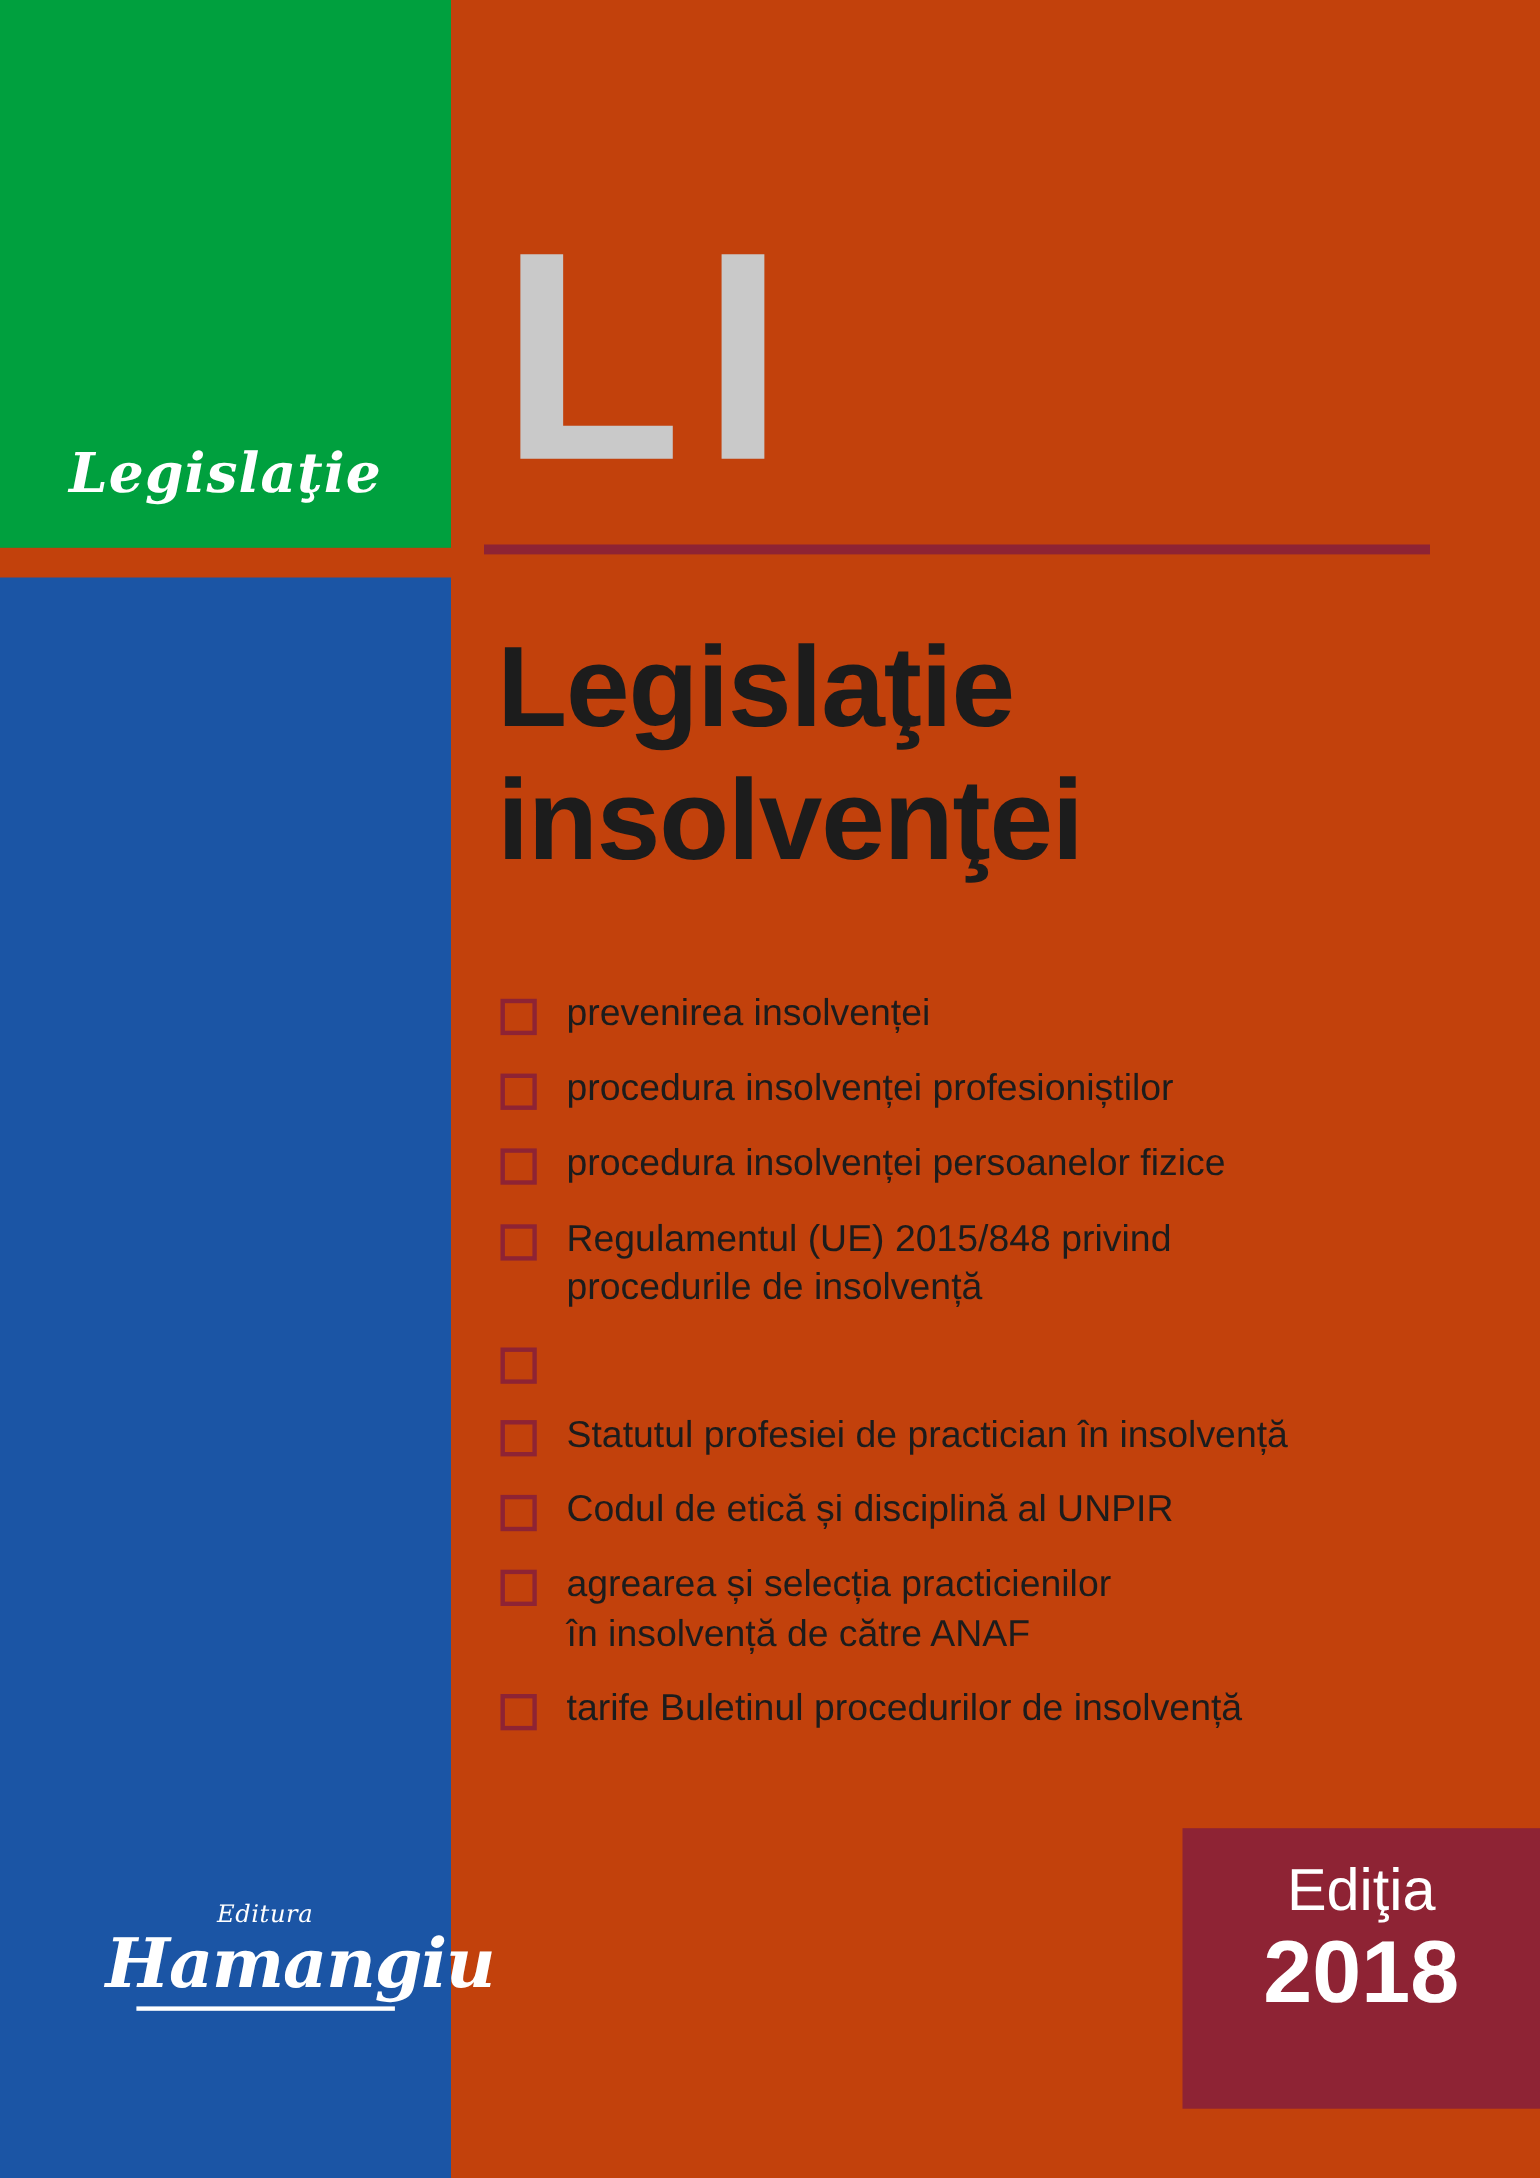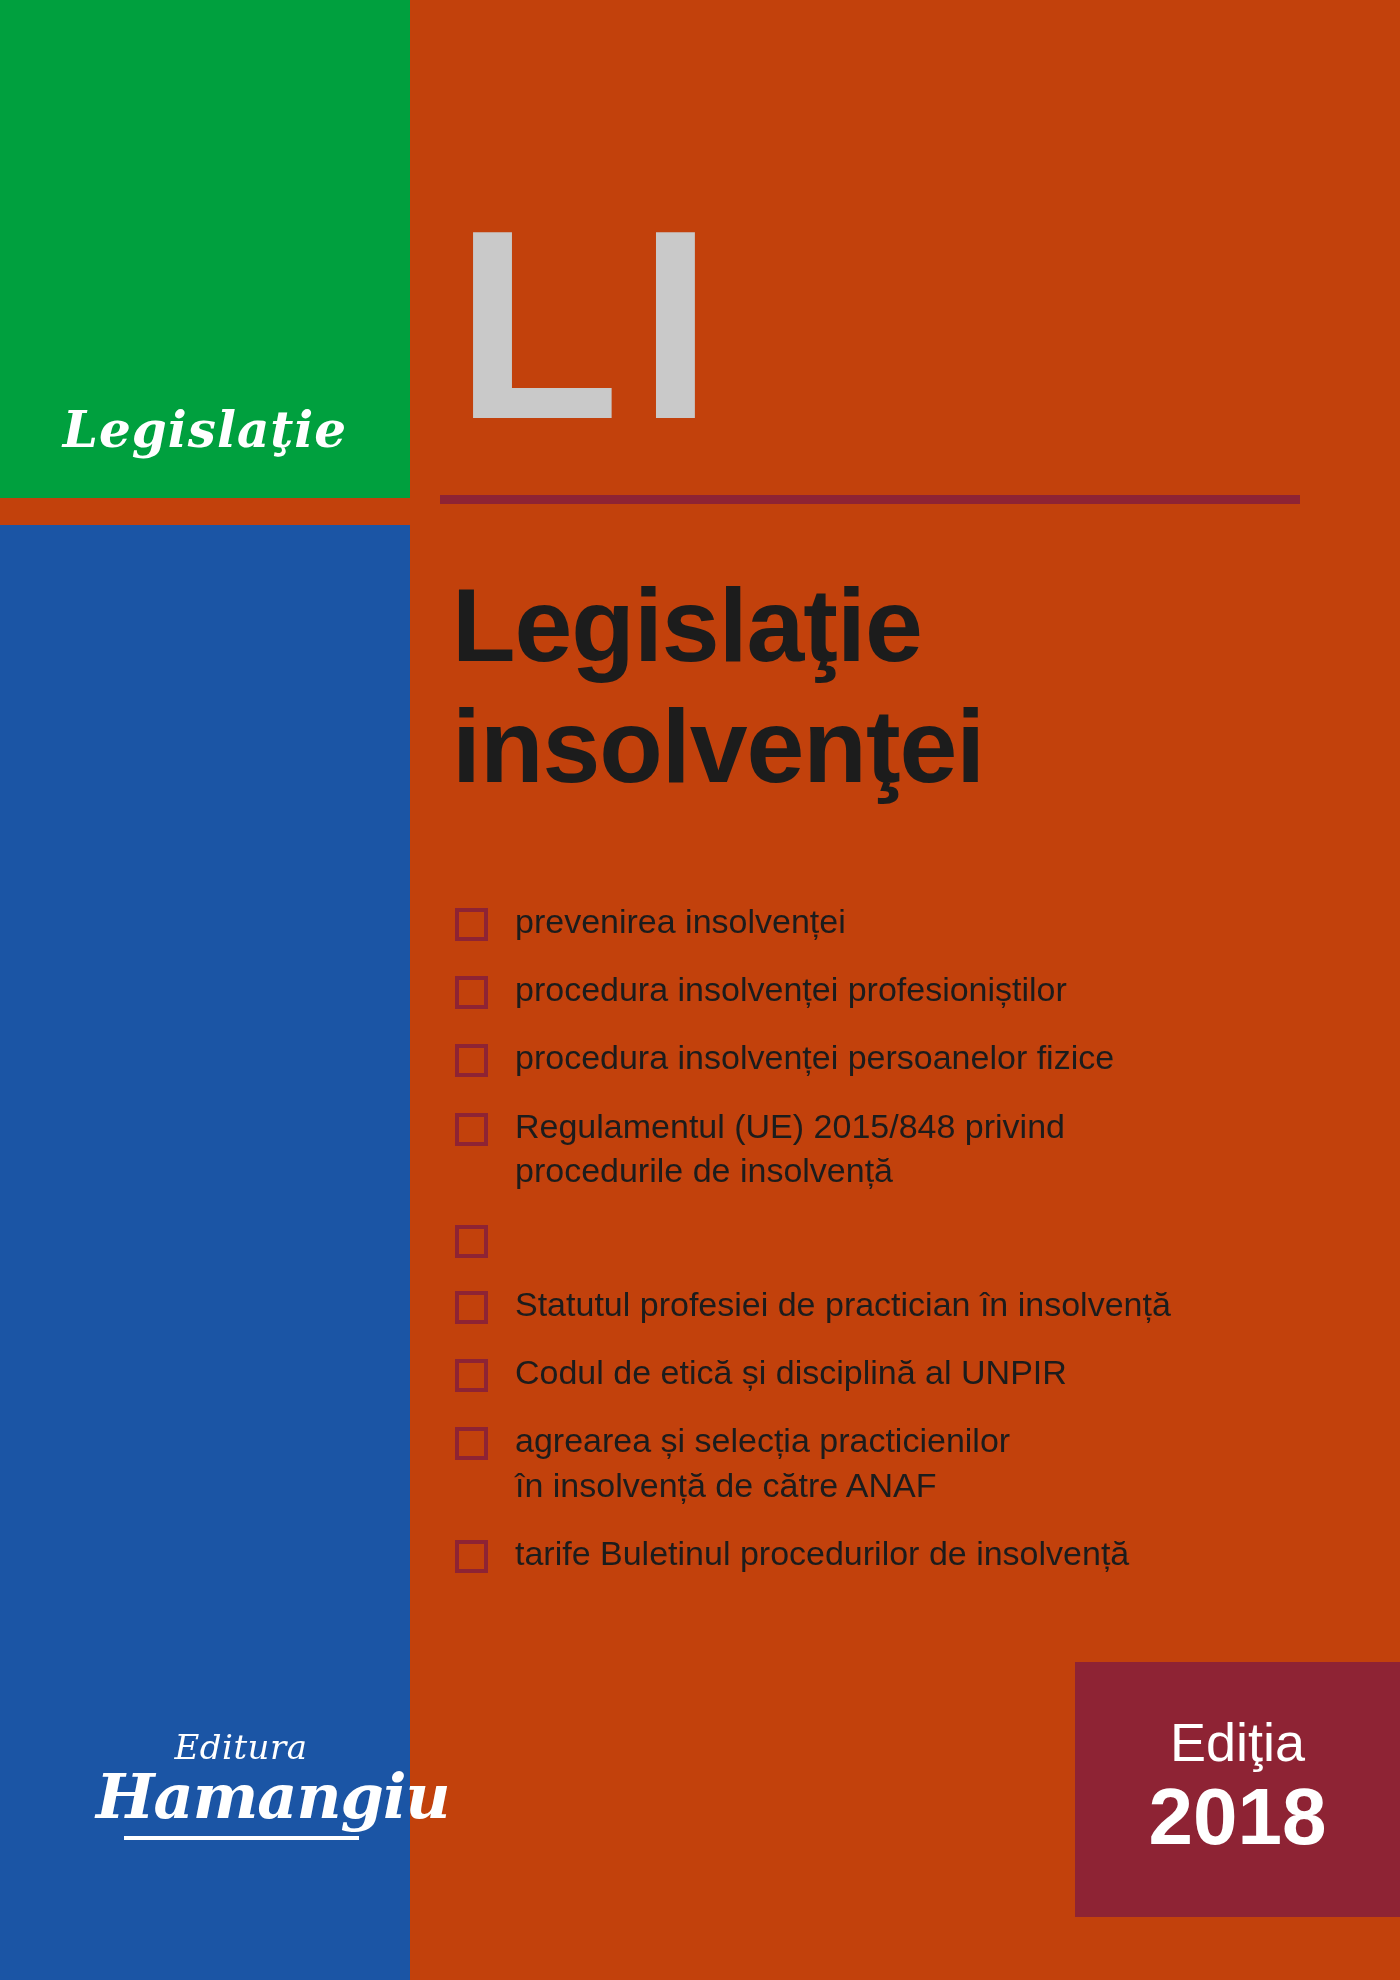--- a/index.html
+++ b/index.html
@@ -120,21 +120,21 @@
     position: absolute;
     left: 96px;
     top: 1730px;
     width: 290px;
     text-align: center;
     color: #ffffff;
   }
   .publisher-top {
     font-family: "DejaVu Serif", serif;
     font-style: italic;
-    font-size: 34px;
+    font-size: 22px;
     line-height: 1;
     margin-bottom: 2px;
     letter-spacing: 0.5px;
   }
   .publisher-name {
     font-family: "DejaVu Serif", serif;
     font-style: italic;
     font-weight: bold;
     font-size: 62px;
     line-height: 1;
@@ -151,21 +151,21 @@
   .edition {
     position: absolute;
     left: 1075px;
     top: 1662px;
     width: 325px;
     height: 255px;
     background: #8e2334;
     color: #ffffff;
     text-align: center;
     box-sizing: border-box;
-    padding-top: 52px;
+    padding-top: 28px;
   }
   .edition-label {
     font-family: "Liberation Sans", sans-serif;
     font-size: 54px;
     line-height: 1.05;
   }
   .edition-year {
     font-family: "Liberation Sans", sans-serif;
     font-weight: bold;
     font-size: 80px;

